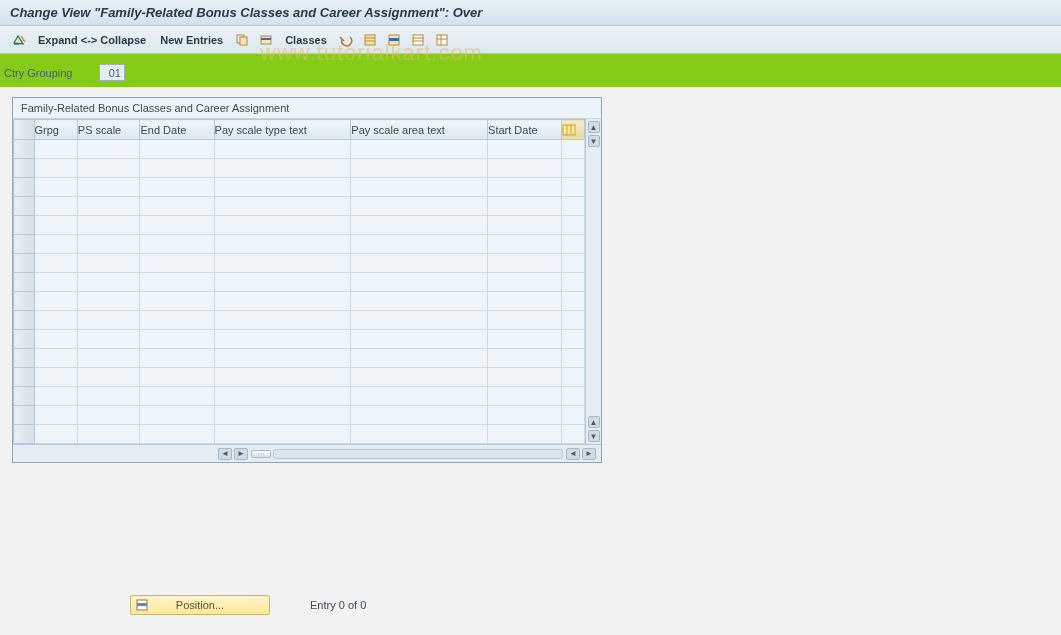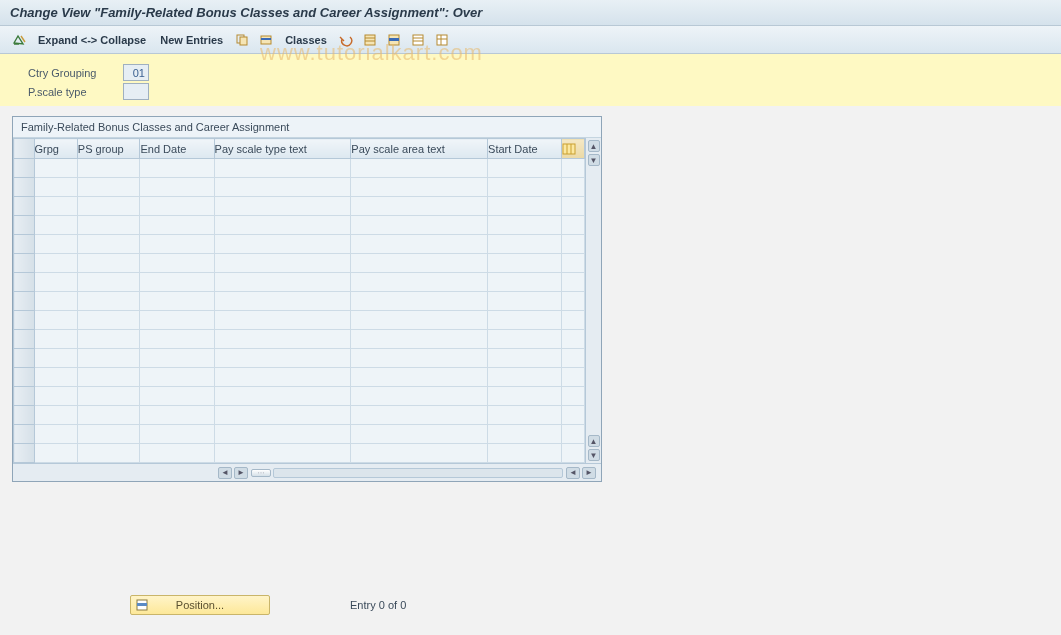--- a/index.html
+++ b/index.html
@@ -52,22 +52,22 @@
       left: 260px;
       font-size: 22px;
       color: #e8b96a;
       opacity: 0.55;
       font-weight: normal;
       letter-spacing: 1px;
       z-index: 50;
       pointer-events: none;
     }
     .form-area {
-      padding: 10px 28px 4px;
-      background: #fef9c3;
+      padding: 10px 4px 4px;
+      background: #84cc16;
     }
     .form-row {
       display: flex;
       align-items: center;
       margin-bottom: 2px;
     }
     .form-label {
       width: 95px;
       color: #4a5a6a;
     }
@@ -190,21 +190,21 @@
        margin-left:2px;
        display:flex;align-items:center;justify-content:center;
        font-size:7px;color:#889;
     }
     .footer-bar {
       position: absolute;
       left: 130px;
       top: 595px;
       display: flex;
       align-items: center;
-      gap: 80px;
+      gap: 40px;
     }
     .position-btn {
       background: linear-gradient(to bottom, #fff4c8, #fde899);
       border: 1px solid #c9b56a;
       border-radius: 2px;
       width: 140px;
       height: 20px;
       display: flex;
       align-items: center;
       justify-content: center;
@@ -282,37 +282,33 @@
       </svg>
   </span>
 </div>
 
 <div class="watermark">www.tutorialkart.com</div>
 
 <div class="form-area">
   <div class="form-row">
     <span class="form-label">Ctry Grouping</span>
     <input class="form-input" value="01" style="">
-  </div>
-  <div class="form-row">
-    <span class="form-label">P.scale type</span>
-    <input class="form-input empty" value="" style="">
   </div>
 </div>
 
 <div class="table-container">
   <div class="table-title">Family-Related Bonus Classes and Career Assignment</div>
   <div class="grid-wrapper">
     <div class="grid-main">
       <table class="grid">
         <thead>
           <tr>
             <th class="row-header"></th>
             <th style="width:38px">Grpg</th>
-            <th style="width:55px">PS group</th>
+            <th style="width:55px">PS scale</th>
             <th style="width:65px">End Date</th>
             <th style="width:120px">Pay scale type text</th>
             <th style="width:120px">Pay scale area text</th>
             <th style="width:65px">Start Date</th>
             <th class="config-col">
                <svg width="14" height="12">
                   <rect x="1" y="1" width="12" height="10" fill="#fce8a0" stroke="#c9a030"></rect>
                   <line x1="5" y1="1" x2="5" y2="11" stroke="#c9a030"></line>
                   <line x1="9" y1="1" x2="9" y2="11" stroke="#c9a030"></line>
                 </svg>

